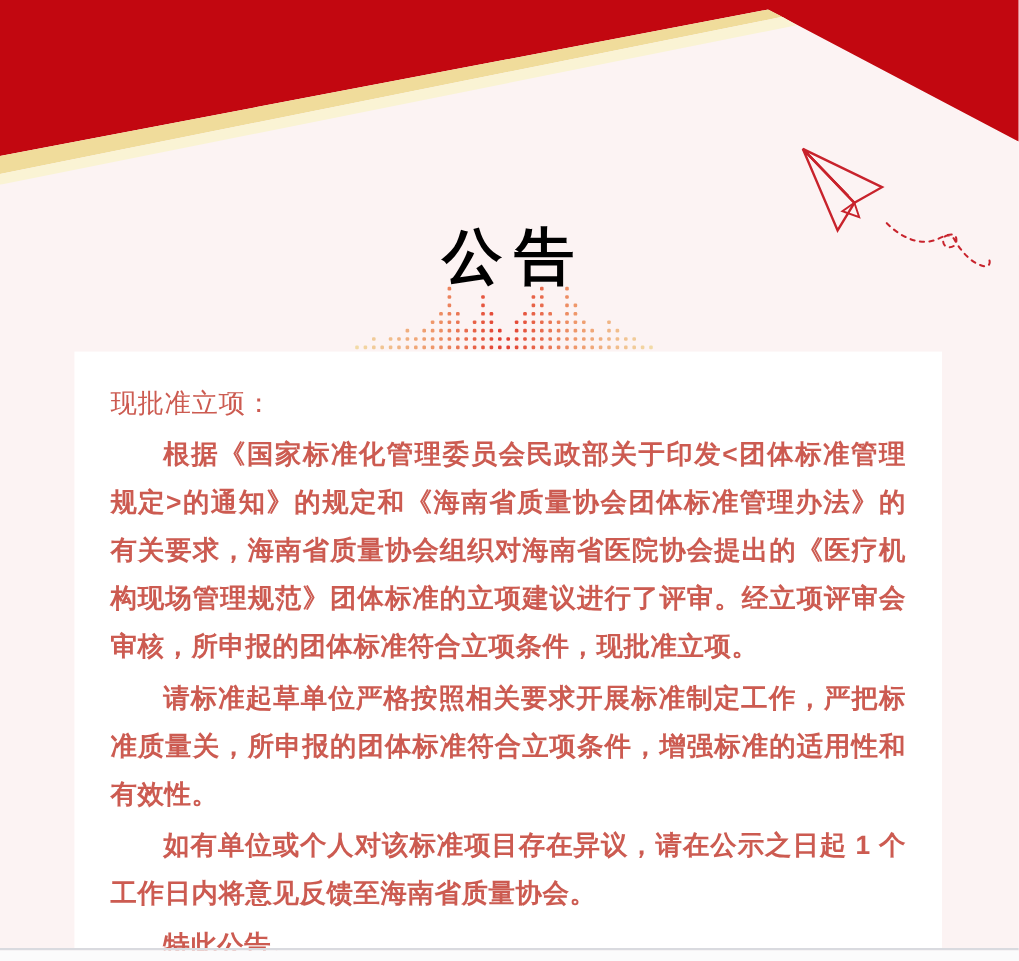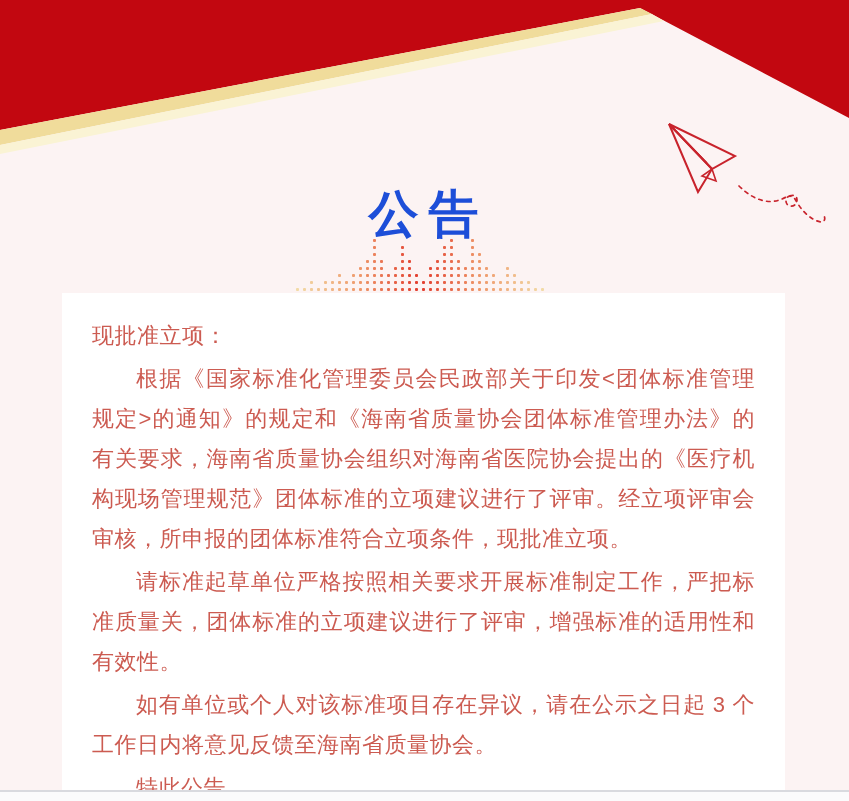--- a/index.html
+++ b/index.html
@@ -38,21 +38,21 @@
   .equalizer{position:absolute;left:296px;top:233px;width:254px;height:58px;}
   .eq-dot{position:absolute;width:3px;height:3px;border-radius:1px;}
   
   .notice-card{
     position:absolute;left:62px;top:293px;width:723px;height:497px;
     background:#FFFFFF;box-sizing:border-box;
     padding:23px 30px 0 30px;
     color:#CC5B51;font-size:22px;line-height:40px;
   }
   .notice-card p{margin:0;text-align:justify;letter-spacing:0.5px;}
-  .notice-card p.indent{text-indent:2em;margin-top:3px;}
+  .notice-card p.indent{text-indent:2em;margin-top:3px;font-weight:bold;}
   
   .bottom-divider{position:absolute;top:790px;left:0;width:849px;height:2px;background:#D9DADF;}
   .bottom-strip{position:absolute;top:792px;left:0;width:849px;height:9px;background:#FBFBFC;}
 </style>
 </head>
 <body>
 
 <div class="decor-layer">
   <div class="banner-red" style="background: rgb(194, 7, 16);"></div>
   <div class="band-gold" style="background: rgb(240, 220, 155);"></div>
@@ -62,21 +62,21 @@
 <div class="plane-wrap" style="color: rgb(200, 35, 44);">
   <svg width="180" height="135" viewBox="0 0 180 135" fill="none" stroke="currentColor">
     <path d="M14,12 L80,44 L57,57 Z" stroke-width="2" fill="none"></path>
     <path d="M14,12 L57,57 L43,80 Z" stroke-width="2" fill="none"></path>
     <path d="M14,12 L52,51" stroke-width="1.4" fill="none"></path>
     <path d="M57,57 L61,69 L47,64 Z" stroke-width="1.6" fill="none"></path>
     <path d="M84,74 C98,88 114,93 127,87 C135,83 142,81 142,88 C142,96 131,96 131,89 C131,83 137,83 140,87 C146,98 155,108 166,110 C170,110 171,106 168,102" stroke-width="1.7" stroke-dasharray="3.5 4.5" stroke-linecap="round" fill="none"></path>
   </svg>
 </div>
 
-<h1 class="main-title" style="color: #1d4ed8;">公告</h1>
+<h1 class="main-title" style="color: #000000;">公告</h1>
 
 <div class="equalizer">
     <div class="eq-dot" style="left: 0px; bottom: 0px; width: 3px; height: 3px; background: rgb(242, 218, 166);"></div>
     <div class="eq-dot" style="left: 7px; bottom: 0px; width: 3px; height: 3px; background: rgb(242, 211, 159);"></div>
     <div class="eq-dot" style="left: 14px; bottom: 0px; width: 3px; height: 3px; background: rgb(241, 203, 153);"></div>
     <div class="eq-dot" style="left: 14px; bottom: 7px; width: 3px; height: 3px; background: rgb(241, 203, 153);"></div>
     <div class="eq-dot" style="left: 21px; bottom: 0px; width: 3px; height: 3px; background: rgb(241, 196, 146);"></div>
     <div class="eq-dot" style="left: 28px; bottom: 0px; width: 3px; height: 3px; background: rgb(241, 189, 139);"></div>
     <div class="eq-dot" style="left: 28px; bottom: 7px; width: 3px; height: 3px; background: rgb(241, 189, 139);"></div>
     <div class="eq-dot" style="left: 35px; bottom: 0px; width: 3px; height: 3px; background: rgb(240, 181, 133);"></div>
@@ -202,19 +202,19 @@
     <div class="eq-dot" style="left: 224px; bottom: 7px; width: 3px; height: 3px; background: rgb(241, 196, 146);"></div>
     <div class="eq-dot" style="left: 231px; bottom: 0px; width: 3px; height: 3px; background: rgb(241, 203, 153);"></div>
     <div class="eq-dot" style="left: 231px; bottom: 7px; width: 3px; height: 3px; background: rgb(241, 203, 153);"></div>
     <div class="eq-dot" style="left: 238px; bottom: 0px; width: 3px; height: 3px; background: rgb(242, 211, 159);"></div>
     <div class="eq-dot" style="left: 245px; bottom: 0px; width: 3px; height: 3px; background: rgb(242, 218, 166);"></div>
   </div>
 
 <div class="notice-card" style="color: rgb(204, 91, 81);">
   <p>现批准立项：</p>
   <p class="indent">根据《国家标准化管理委员会民政部关于印发&lt;团体标准管理规定&gt;的通知》的规定和《海南省质量协会团体标准管理办法》的有关要求，海南省质量协会组织对海南省医院协会提出的《医疗机构现场管理规范》团体标准的立项建议进行了评审。经立项评审会审核，所申报的团体标准符合立项条件，现批准立项。</p>
-  <p class="indent">请标准起草单位严格按照相关要求开展标准制定工作，严把标准质量关，团体标准的立项建议进行了评审，增强标准的适用性和有效性。</p>
-  <p class="indent">如有单位或个人对该标准项目存在异议，请在公示之日起 3 个工作日内将意见反馈至海南省质量协会。</p>
+  <p class="indent">请标准起草单位严格按照相关要求开展标准制定工作，严把标准质量关，所申报的团体标准符合立项条件，增强标准的适用性和有效性。</p>
+  <p class="indent">如有单位或个人对该标准项目存在异议，请在公示之日起 1 个工作日内将意见反馈至海南省质量协会。</p>
   <p class="indent">特此公告。</p>
 </div>
 
 <div class="bottom-divider"></div>
 <div class="bottom-strip"></div>
 
 </body></html>

